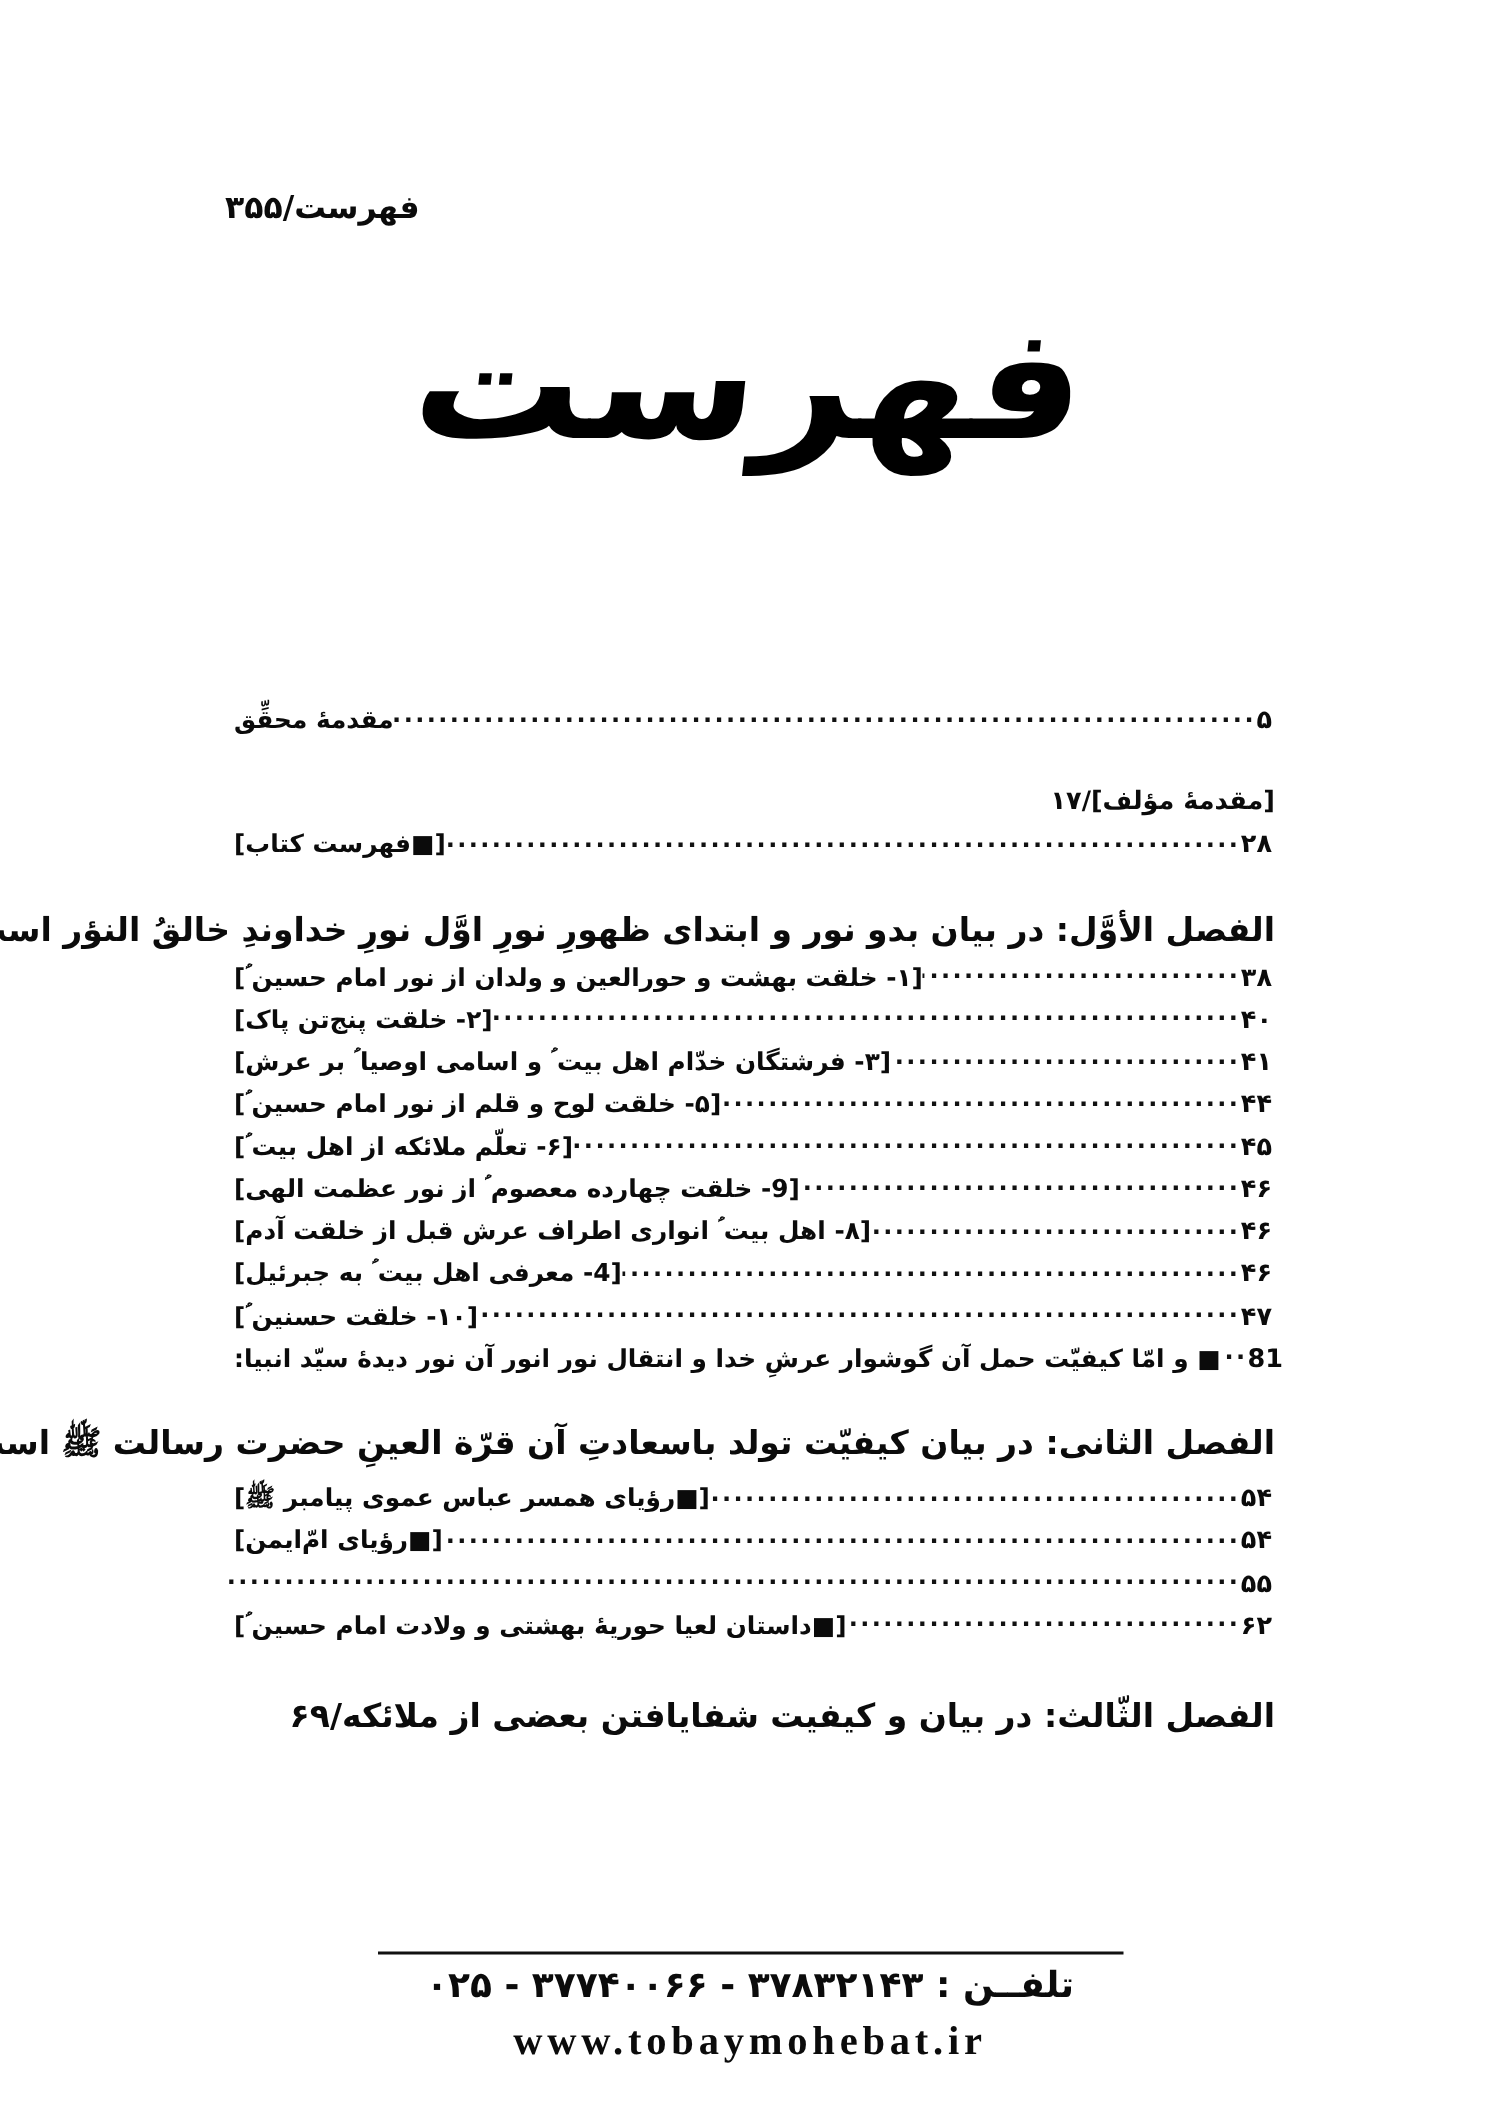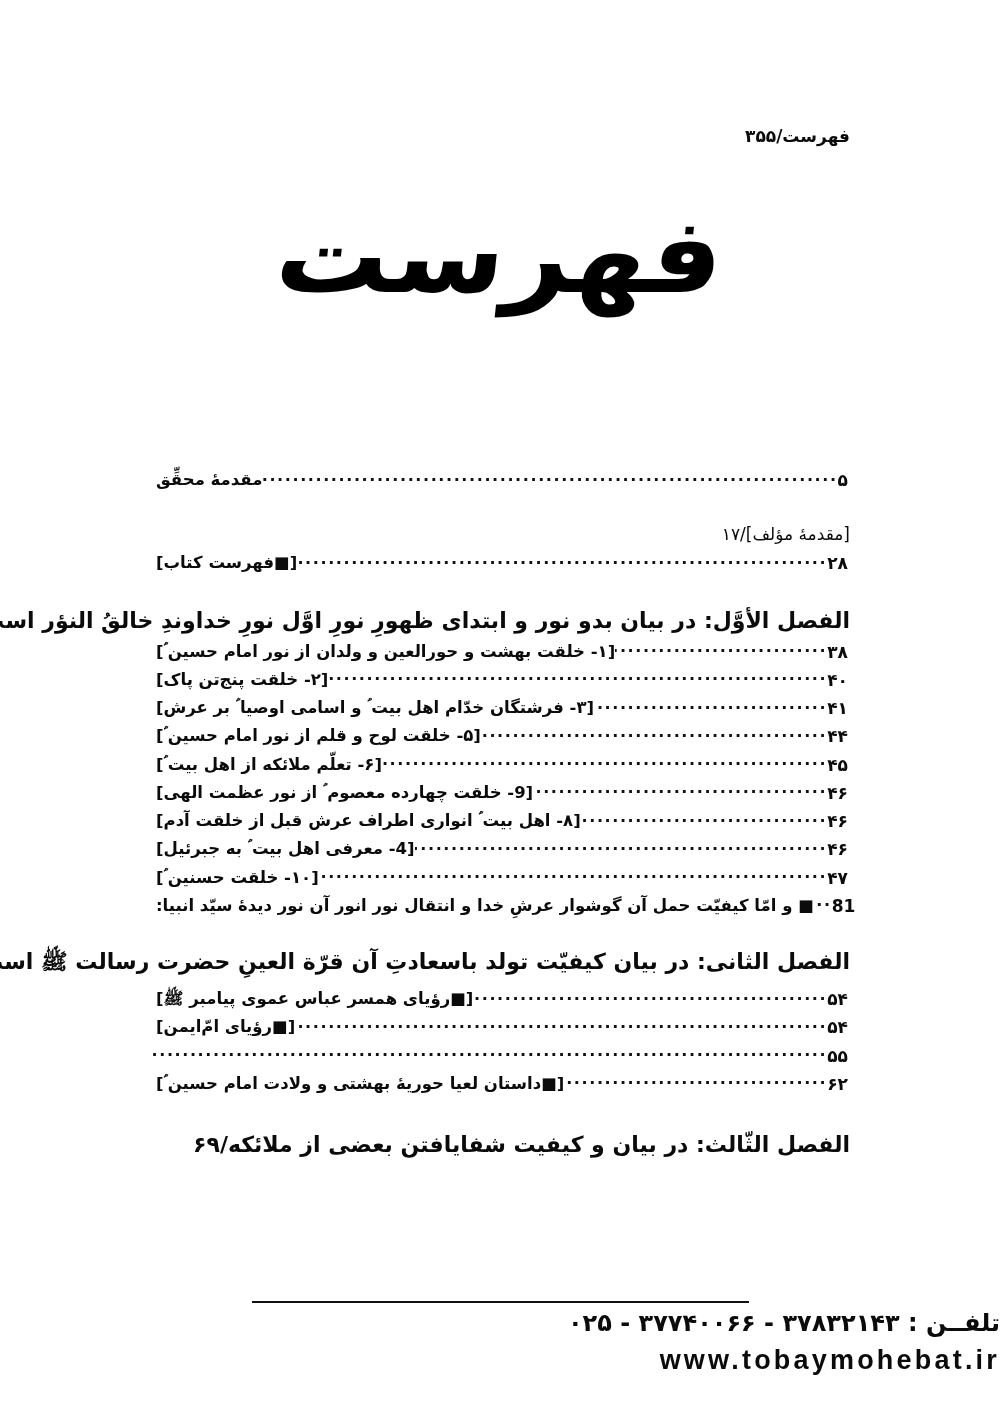--- a/index.html
+++ b/index.html
@@ -24,22 +24,22 @@
     box-sizing: border-box;
     padding: 0;
   }
 
   
   .running-head {
     position: absolute;
     top: 126px;
     right: 150px;
     left: 150px;
-    text-align: right;
-    font-size: 17px;
+    text-align: left;
+    font-size: 21px;
     font-weight: 700;
     letter-spacing: 0.5px;
     direction: rtl;
   }
 
   
   .title-block {
     position: absolute;
     top: 186px;
     left: 0;
@@ -110,21 +110,21 @@
     font-weight: 700;
     direction: ltr;
     unicode-bidi: isolate;
   }
 
   
   .plain-entry {
     width: 100%;
     text-align: right;
     font-size: 17px;
-    font-weight: 400;
+    font-weight: 700;
     direction: rtl;
     white-space: nowrap;
   }
 
   
   .chapter {
     width: 100%;
     text-align: right;
     font-size: 22px;
     font-weight: 700;
@@ -135,21 +135,21 @@
   .sp-lg  { height: 30px; }
   .row    { margin: 0 0 9px 0; }
   .row-tight { margin: 0 0 7px 0; }
 
   
   .footer {
     position: absolute;
     left: 0;
     right: 0;
     bottom: 36px;
-    text-align: right;
+    text-align: center;
   }
   .footer-rule {
     width: 497px;
     height: 2px;
     background: #111;
     margin: 0 auto 4px auto;
   }
   .footer-phone {
     font-size: 24px;
     font-weight: 700;
@@ -162,21 +162,21 @@
     direction: ltr;
     unicode-bidi: isolate;
     display: inline-block;
   }
   .footer-site {
     margin-top: 6px;
     font-size: 27px;
     font-weight: 700;
     letter-spacing: 3.2px;
     direction: ltr;
-    font-family: Liberation Sans, sans-serif;
+    font-family: Liberation Serif, serif;
   }
 </style>
 </head>
 <body>
 
 <div class="page">
 
   <div class="running-head">فهرست/۳۵۵</div>
 
   <div class="title-block">

